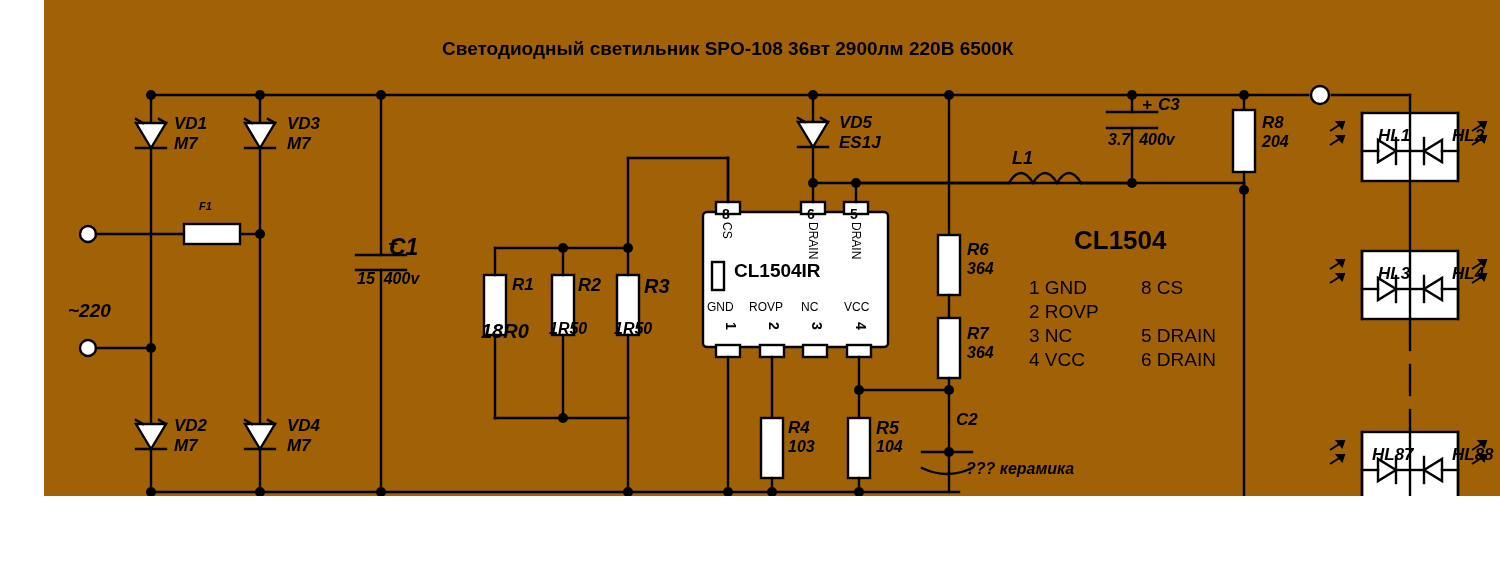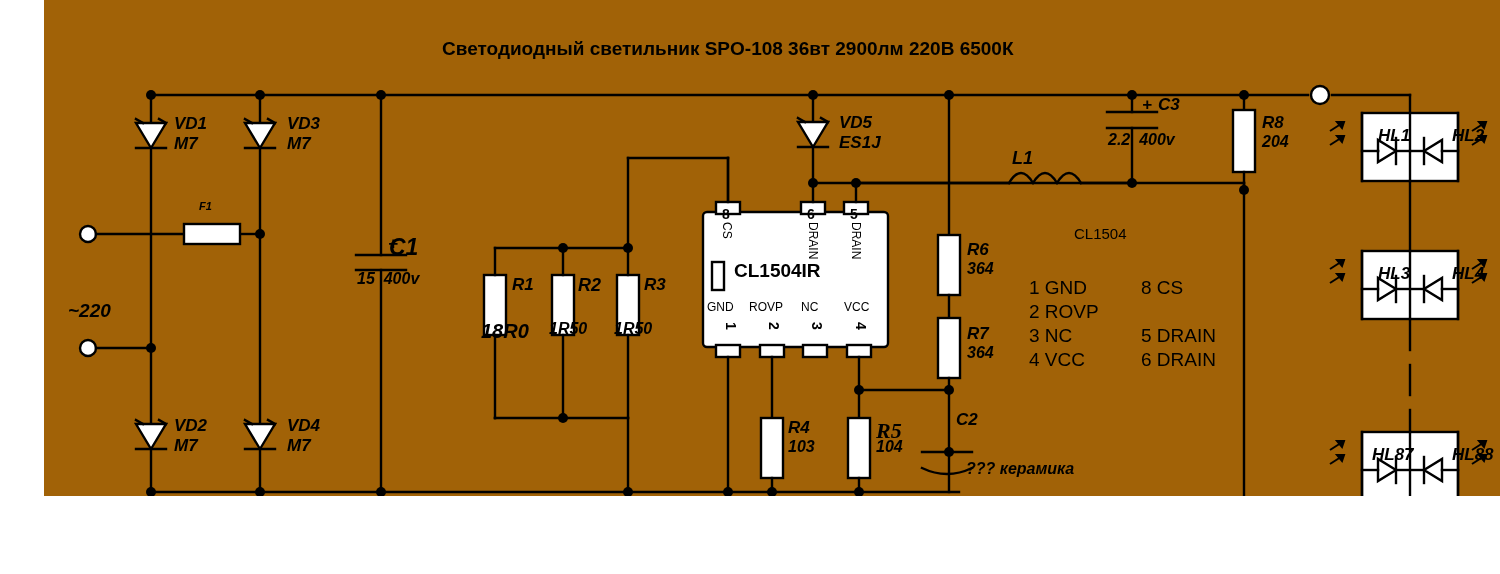--- a/index.html
+++ b/index.html
@@ -276,35 +276,35 @@
   <div class="lbl ital" style="left:243px;top:436px;font-size:17px;">M7</div>
   <div class="lbl ital" style="left:795px;top:113px;font-size:17px;">VD5</div>
   <div class="lbl ital" style="left:795px;top:133px;font-size:17px;">ES1J</div>
 
   <div class="lbl ital" style="left:344px;top:234px;font-size:17px;">+</div>
   <div class="lbl ital" style="left:345px;top:234px;font-size:23px;">C1</div>
   <div class="lbl ital" style="left:313px;top:270px;font-size:16px;">15  400v</div>
 
   <div class="lbl ital" style="left:1098px;top:95px;font-size:17px;">+</div>
   <div class="lbl ital" style="left:1114px;top:95px;font-size:17px;">C3</div>
-  <div class="lbl ital" style="left:1064px;top:131px;font-size:16px;">2.2  400v</div>
+  <div class="lbl ital" style="left:1064px;top:131px;font-size:16px;">3.7  400v</div>
 
   <div class="lbl ital" style="left:912px;top:410px;font-size:17px;">C2</div>
   <div class="lbl ital" style="left:922px;top:460px;font-size:16px;">??? керамика</div>
 
   <div class="lbl ital" style="left:468px;top:275px;font-size:17px;">R1</div>
   <div class="lbl ital" style="left:437px;top:320px;font-size:20px;">18R0</div>
   <div class="lbl ital" style="left:534px;top:275px;font-size:18px;">R2</div>
   <div class="lbl ital" style="left:505px;top:320px;font-size:16px;">1R50</div>
-  <div class="lbl ital" style="left:600px;top:275px;font-size:17px;text-align:center;">R3</div>
+  <div class="lbl ital" style="left:600px;top:275px;font-size:20px;text-align:center;">R3</div>
   <div class="lbl ital" style="left:570px;top:320px;font-size:16px;">1R50</div>
 
   <div class="lbl ital" style="left:744px;top:418px;font-size:17px;">R4</div>
   <div class="lbl ital" style="left:744px;top:438px;font-size:16px;">103</div>
-  <div class="lbl ital" style="left:832px;top:418px;font-size:22px;font-family:Liberation Serif, serif;">R5</div>
+  <div class="lbl ital" style="left:832px;top:418px;font-size:18px;">R5</div>
   <div class="lbl ital" style="left:832px;top:438px;font-size:16px;">104</div>
 
   <div class="lbl ital" style="left:923px;top:240px;font-size:17px;">R6</div>
   <div class="lbl ital" style="left:923px;top:260px;font-size:16px;">364</div>
   <div class="lbl ital" style="left:923px;top:324px;font-size:17px;">R7</div>
   <div class="lbl ital" style="left:923px;top:344px;font-size:16px;">364</div>
 
   <div class="lbl ital" style="left:1218px;top:113px;font-size:17px;">R8</div>
   <div class="lbl ital" style="left:1218px;top:133px;font-size:16px;">204</div>
 
@@ -321,21 +321,21 @@
 
   <div class="lbl" style="left:663px;top:300px;font-size:12px;">GND</div>
   <div class="lbl" style="left:705px;top:300px;font-size:12px;">ROVP</div>
   <div class="lbl" style="left:757px;top:300px;font-size:12px;text-align:center;">NC</div>
   <div class="lbl" style="left:800px;top:300px;font-size:12px;">VCC</div>
   <div class="lbl bold" style="left:679px;top:322px;font-size:14px;writing-mode:vertical-rl;">1</div>
   <div class="lbl bold" style="left:722px;top:322px;font-size:14px;writing-mode:vertical-rl;">2</div>
   <div class="lbl bold" style="left:765px;top:322px;font-size:14px;writing-mode:vertical-rl;">3</div>
   <div class="lbl bold" style="left:809px;top:322px;font-size:14px;writing-mode:vertical-rl;">4</div>
 
-  <div class="lbl" style="left:1030px;top:225px;font-size:15px;">CL1504</div>
+  <div class="lbl" style="left:1030px;top:225px;font-size:26px;font-weight:bold;">CL1504</div>
   <div class="lbl" style="left:985px;top:277px;font-size:19px;">1 GND</div>
   <div class="lbl" style="left:985px;top:301px;font-size:19px;">2 ROVP</div>
   <div class="lbl" style="left:985px;top:325px;font-size:19px;">3 NC</div>
   <div class="lbl" style="left:985px;top:349px;font-size:19px;">4 VCC</div>
   <div class="lbl" style="left:1097px;top:277px;font-size:19px;">8 CS</div>
   <div class="lbl" style="left:1097px;top:325px;font-size:19px;">5 DRAIN</div>
   <div class="lbl" style="left:1097px;top:349px;font-size:19px;">6 DRAIN</div>
 
   <div class="lbl ital" style="left:1334px;top:126px;font-size:17px;">HL1</div>
   <div class="lbl ital" style="left:1408px;top:126px;font-size:17px;">HL2</div>

